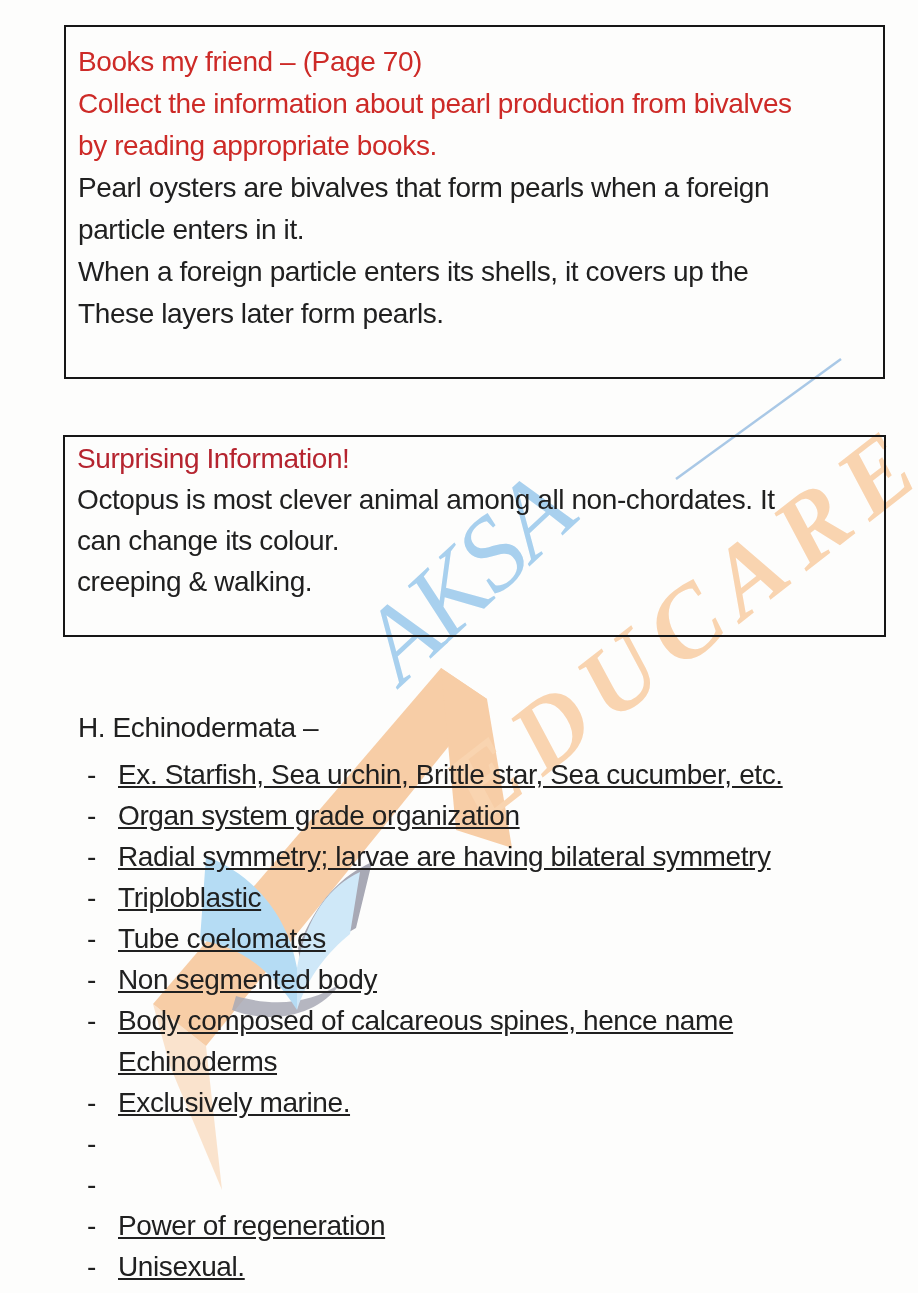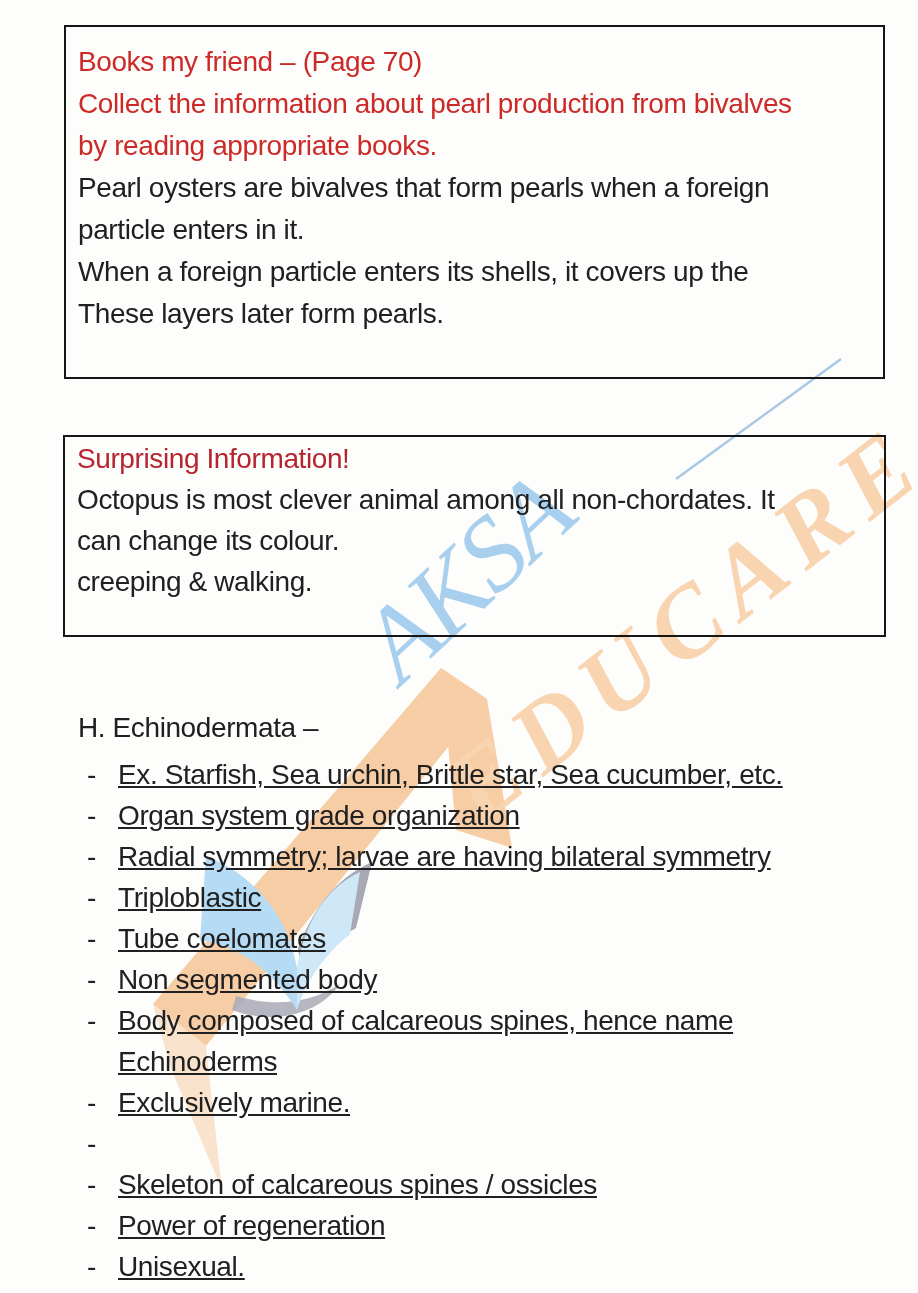--- a/index.html
+++ b/index.html
@@ -137,21 +137,20 @@
       </li>
       <li>
         <span class="dash">-</span>
         <span class="itext">Exclusively marine.</span>
       </li>
       <li>
         <span class="dash">-</span>
       </li>
       <li>
         <span class="dash">-</span>
-        <span class="itext">Skeleton of calcareous spines / ossicles</span>
       </li>
       <li>
         <span class="dash">-</span>
         <span class="itext">Power of regeneration</span>
       </li>
       <li>
         <span class="dash">-</span>
         <span class="itext">Unisexual.</span>
       </li>
     </ul>

